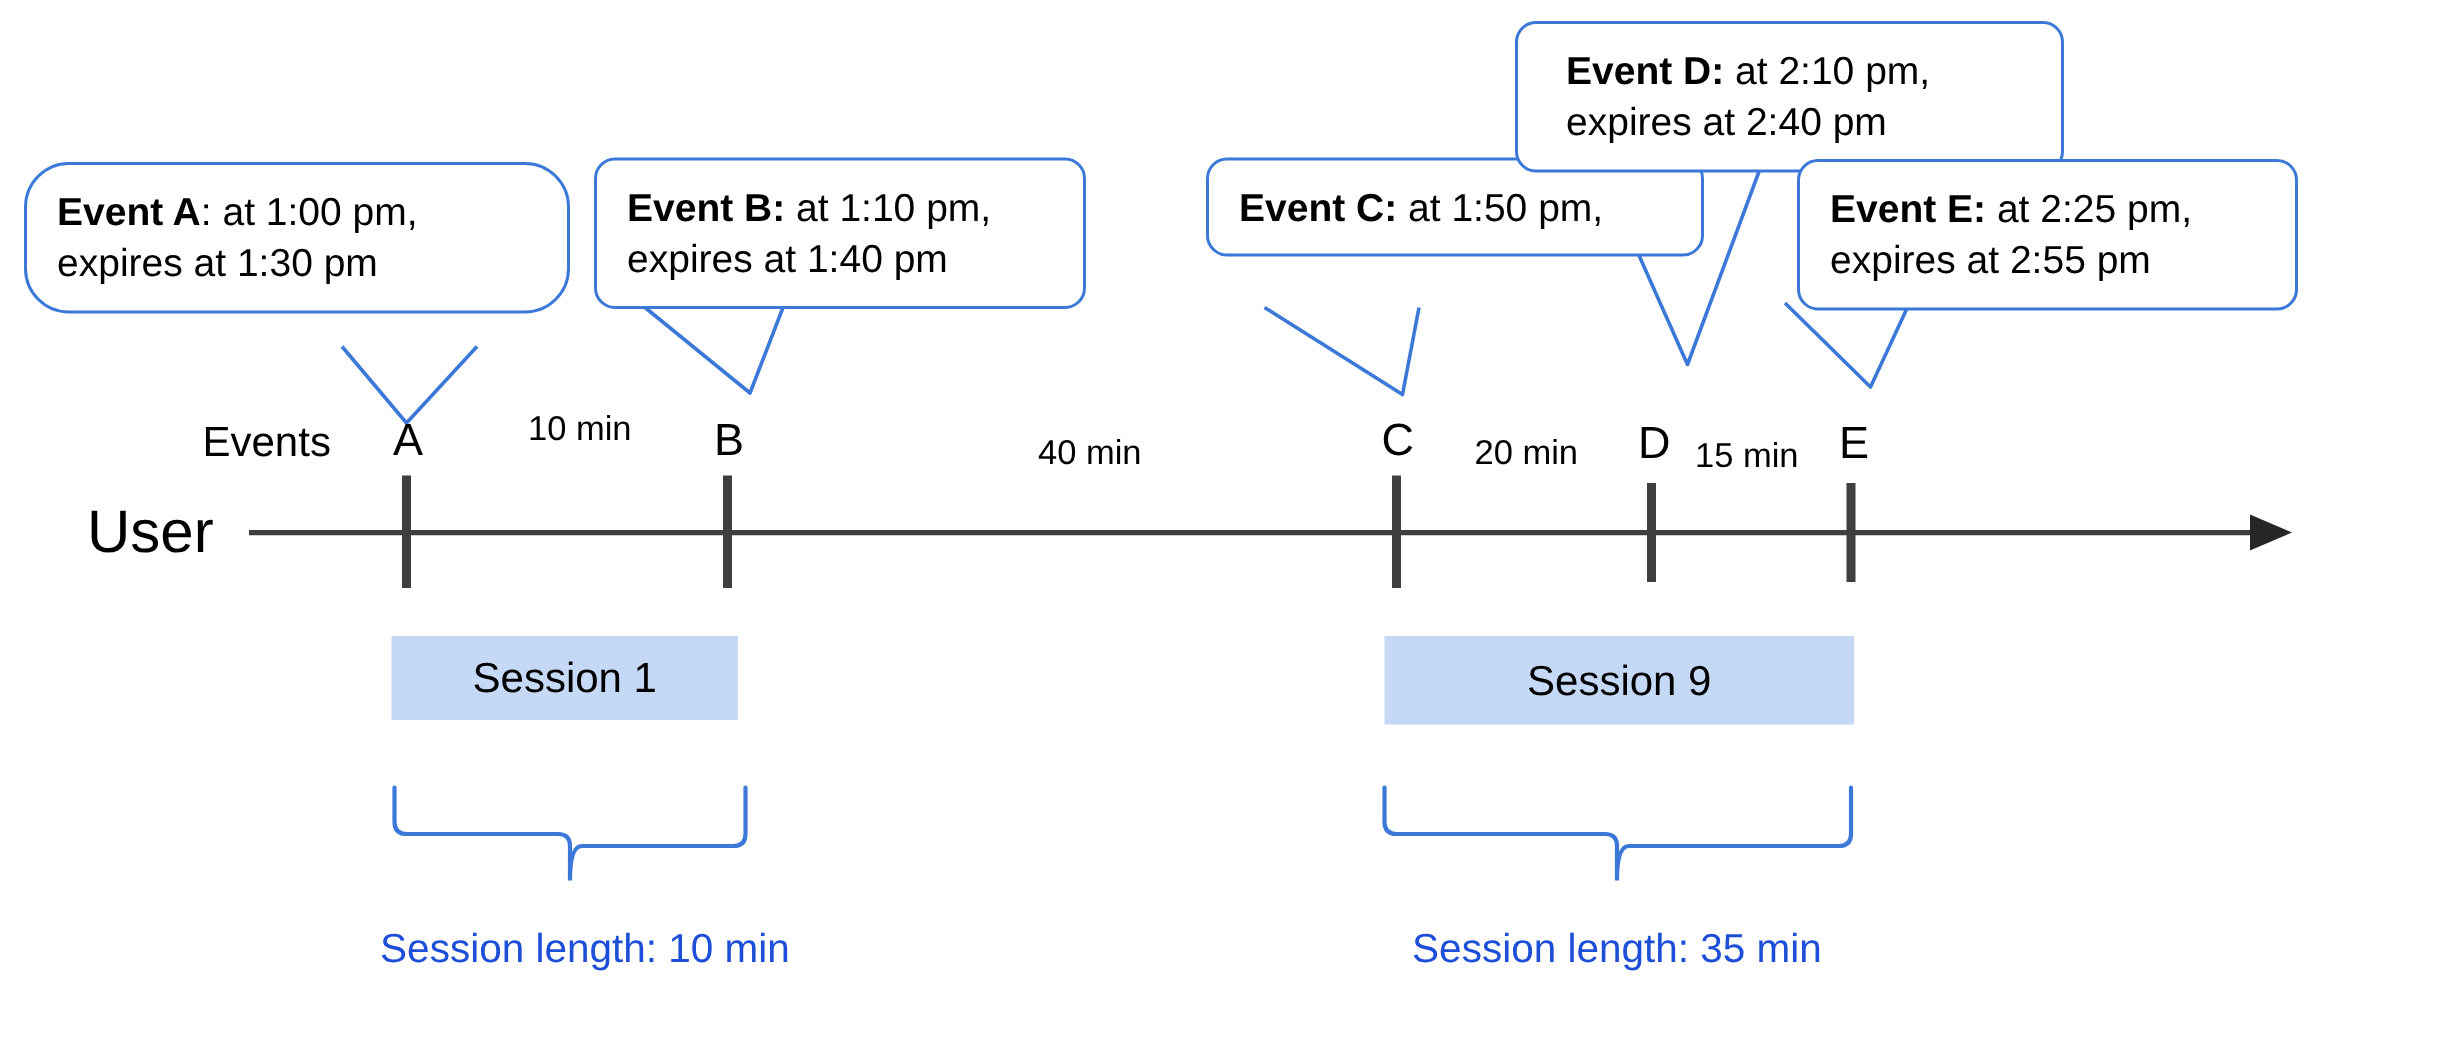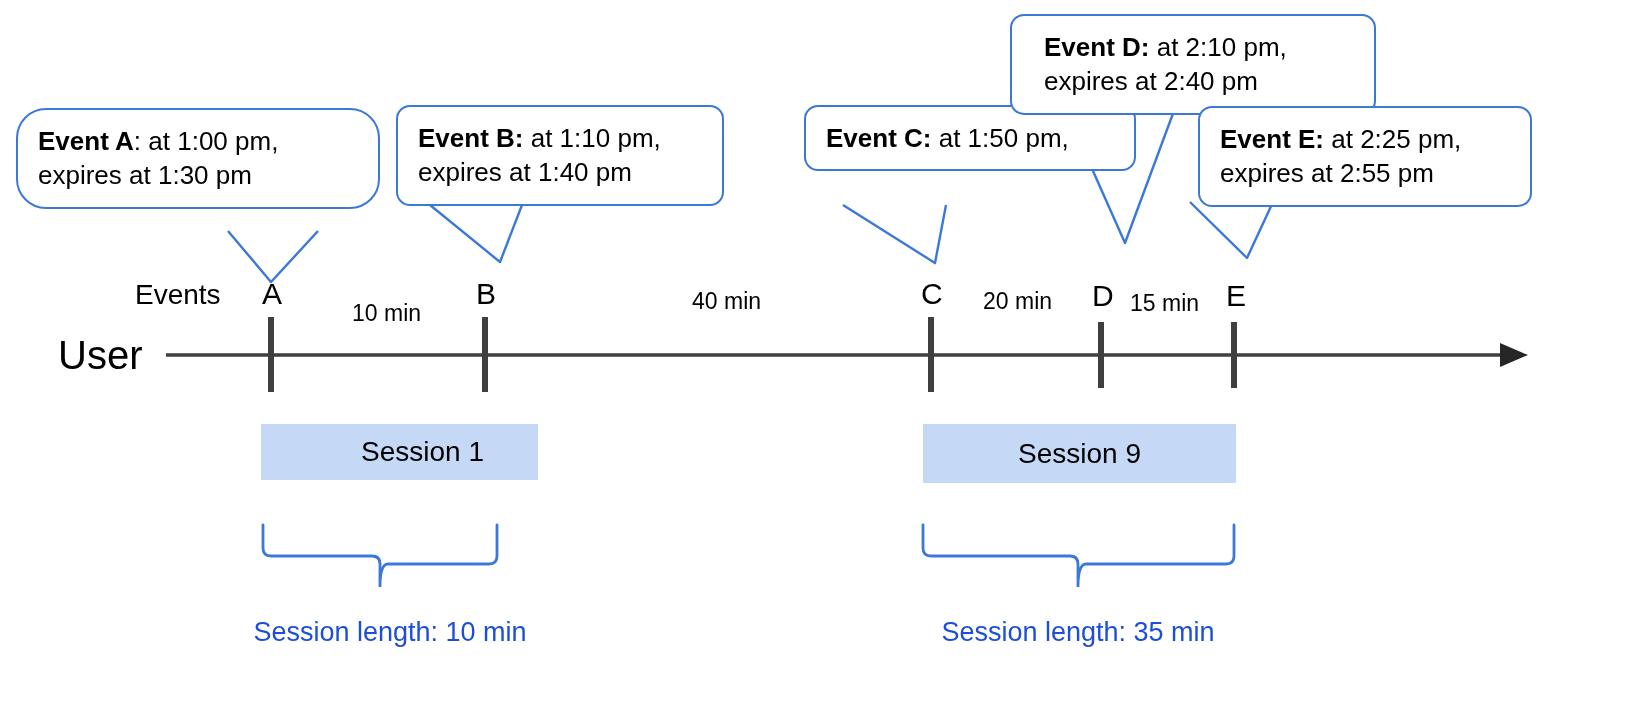--- a/index.html
+++ b/index.html
@@ -139,26 +139,26 @@
   <div class="axis-text lbl-user" style="left:58px; top:333px;">User</div>
 
   <div class="axis-text lbl-events" style="left:135px; top:279px;">Events</div>
 
   <div class="axis-text lbl-node" style="left:262px; top:277px;">A</div>
   <div class="axis-text lbl-node" style="left:476px; top:277px;">B</div>
   <div class="axis-text lbl-node" style="left:921px; top:277px;">C</div>
   <div class="axis-text lbl-node" style="left:1092px; top:279px;">D</div>
   <div class="axis-text lbl-node" style="left:1226px; top:279px;">E</div>
 
-  <div class="axis-text lbl-gap" style="left:352px; top:300px;">10 min</div>
+  <div class="axis-text lbl-gap" style="left:352px; top:272px;">10 min</div>
   <div class="axis-text lbl-gap" style="left:692px; top:288px;">40 min</div>
   <div class="axis-text lbl-gap" style="left:983px; top:288px;">20 min</div>
   <div class="axis-text lbl-gap" style="left:1130px; top:290px;">15 min</div>
 
-  <div class="session-box" style="left:261px; top:424px; width:231px; height:56px;padding-left:46px;">
+  <div class="session-box" style="left:261px; top:424px; width:231px; height:56px;">
     <span>Session 1</span>
   </div>
 
   <div class="session-box" style="left:923px; top:424px; width:313px; height:59px;">
     <span>Session 9</span>
   </div>
 
   <div class="session-len" style="left:250px; top:617px; width:280px;">Session length: 10 min</div>
 
   <div class="session-len" style="left:938px; top:617px; width:280px;">Session length: 35 min</div>

